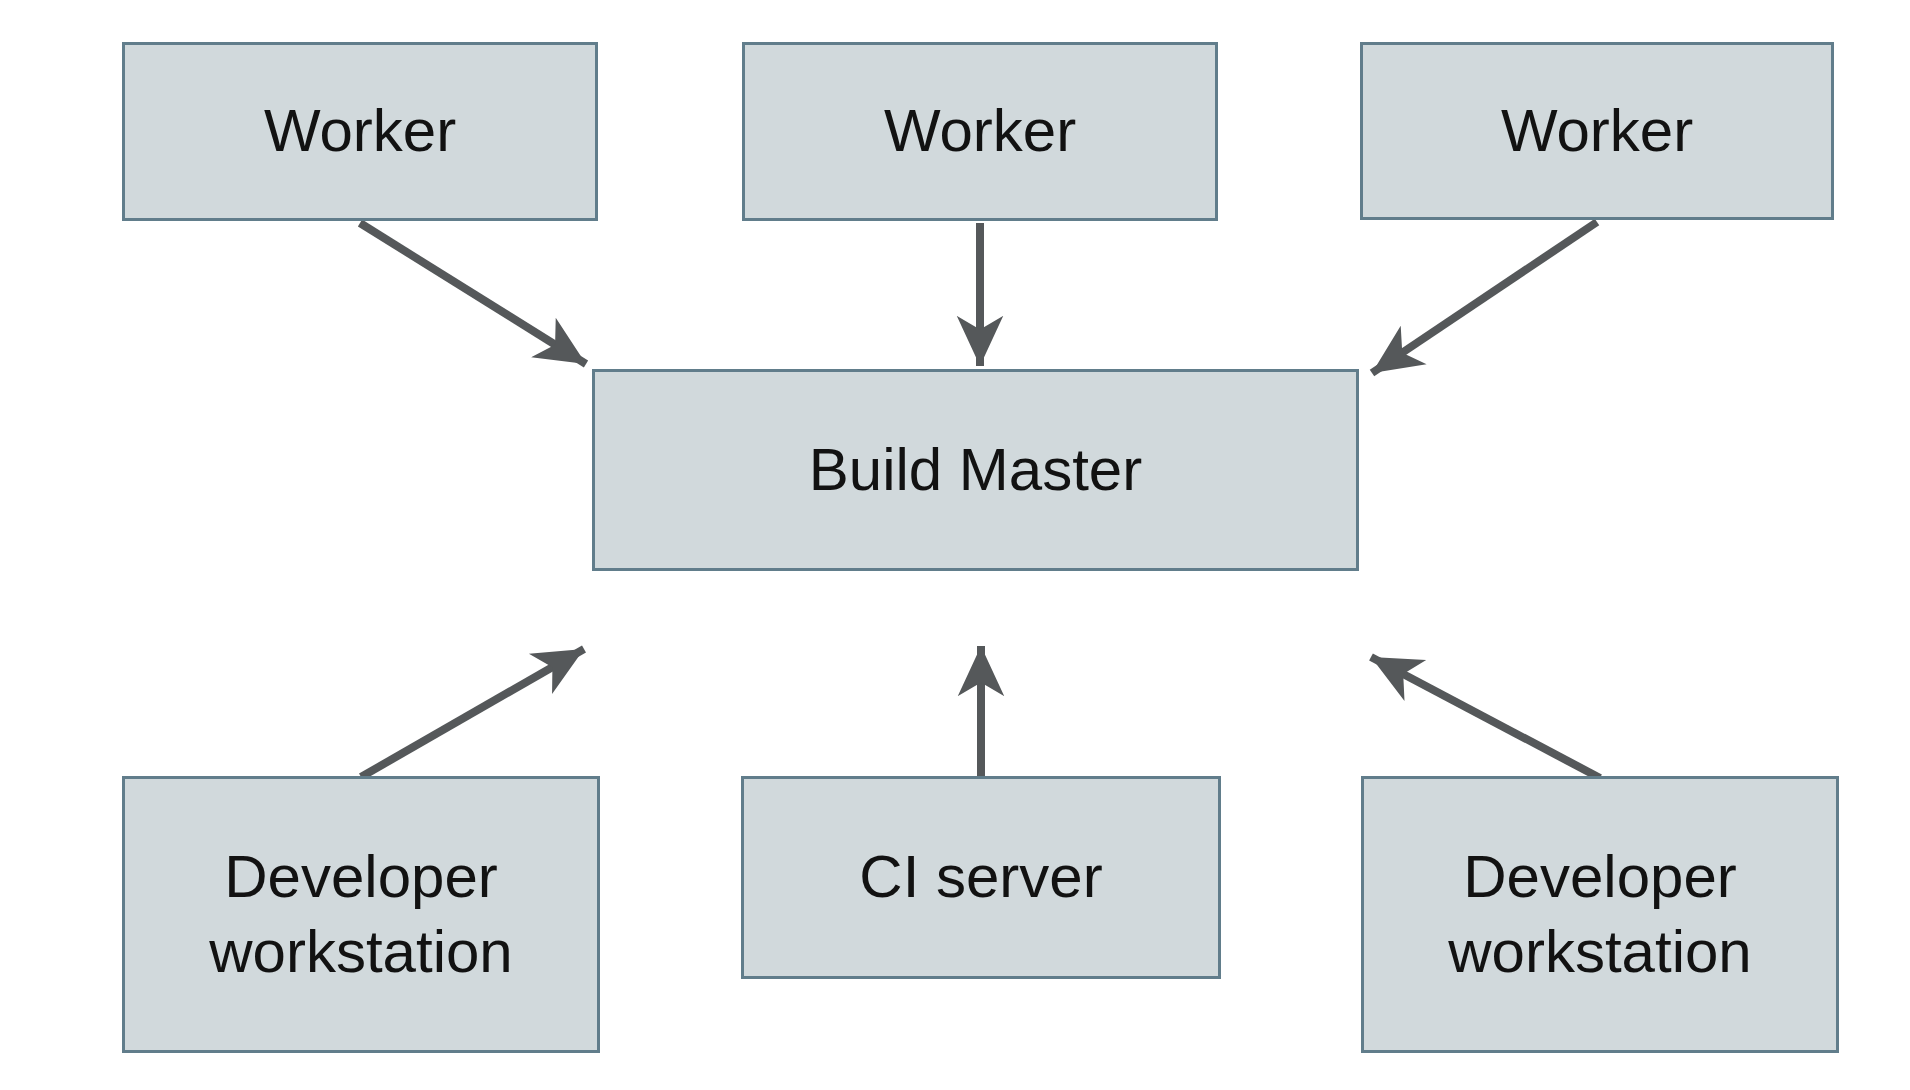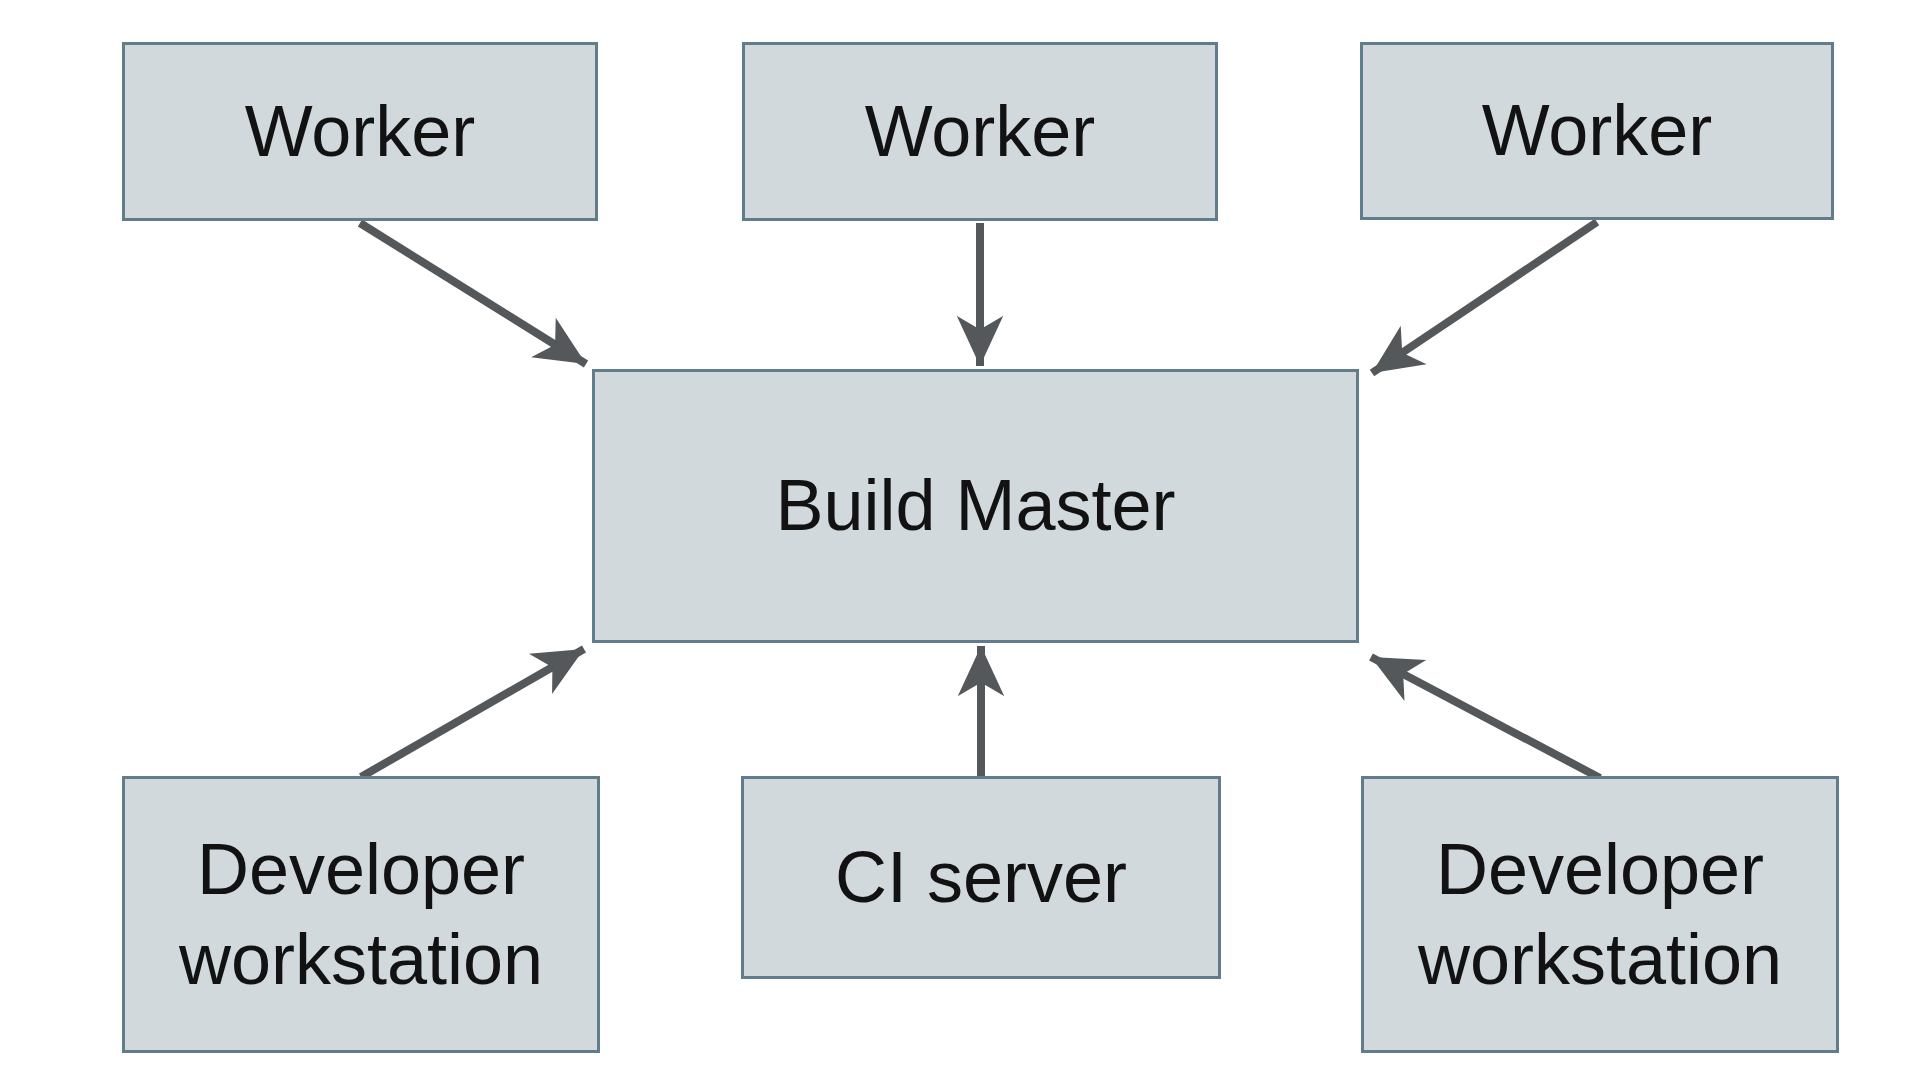--- a/index.html
+++ b/index.html
@@ -26,21 +26,21 @@
     background: #d1d9dc;
     border: 3px solid #617d8b;
     box-sizing: border-box;
     display: flex;
     align-items: center;
     justify-content: center;
     text-align: center;
   }
   .node .label {
     color: #121212;
-    font-size: 72px;
+    font-size: 60px;
     line-height: 1.24;
     letter-spacing: 0px;
     padding: 0 8px;
   }
 </style>
 </head>
 <body>
 
 <div class="canvas">
 
@@ -63,21 +63,21 @@
   </div>
 
   <div class="node" style="left:742px; top:42px; width:476px; height:179px;">
     <span class="label">Worker</span>
   </div>
 
   <div class="node" style="left:1360px; top:42px; width:474px; height:178px;">
     <span class="label">Worker</span>
   </div>
 
-  <div class="node" style="left:592px; top:369px; width:767px; height:274px;">
+  <div class="node" style="left:592px; top:369px; width:767px; height:202px;">
     <span class="label">Build Master</span>
   </div>
 
   <div class="node" style="left:122px; top:776px; width:478px; height:277px;">
     <span class="label">Developer workstation</span>
   </div>
 
   <div class="node" style="left:741px; top:776px; width:480px; height:203px;">
     <span class="label">CI server</span>
   </div>

